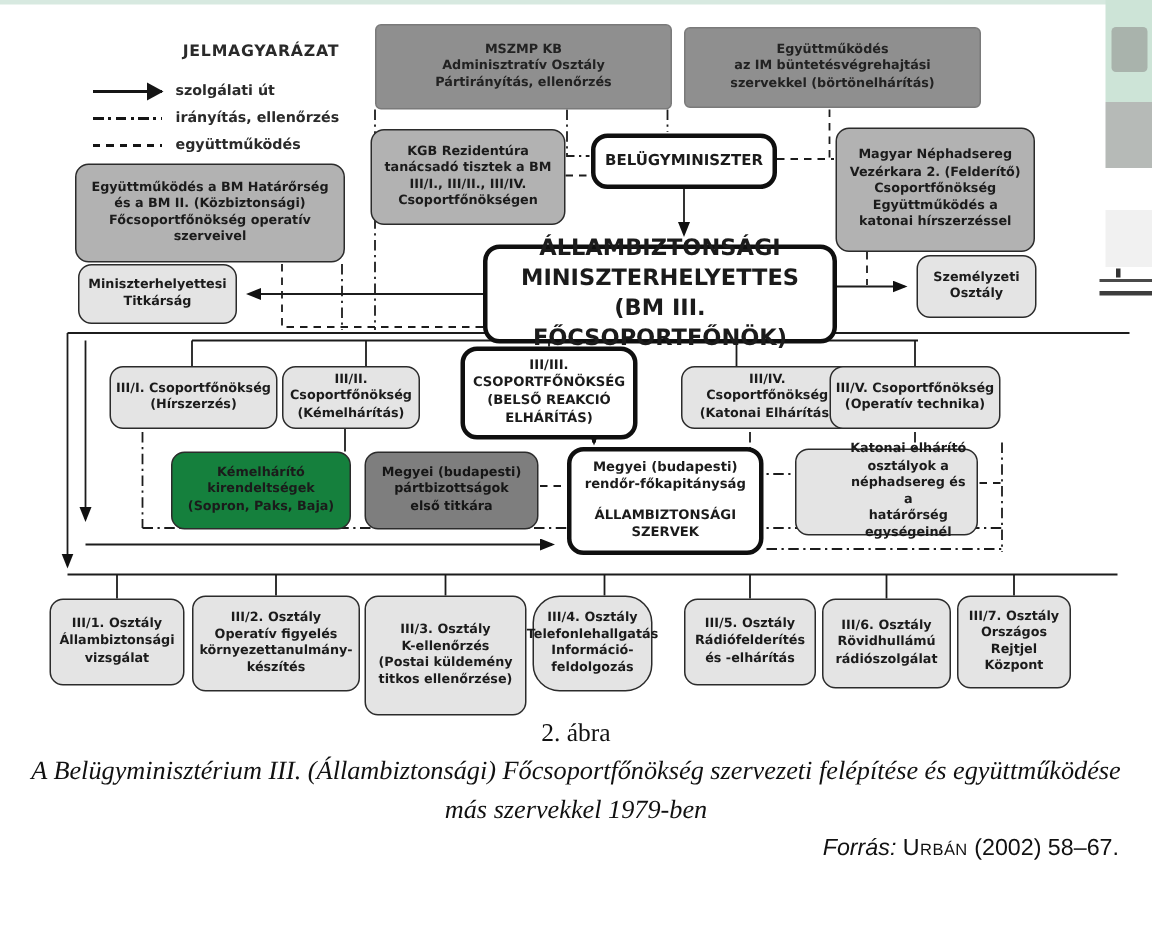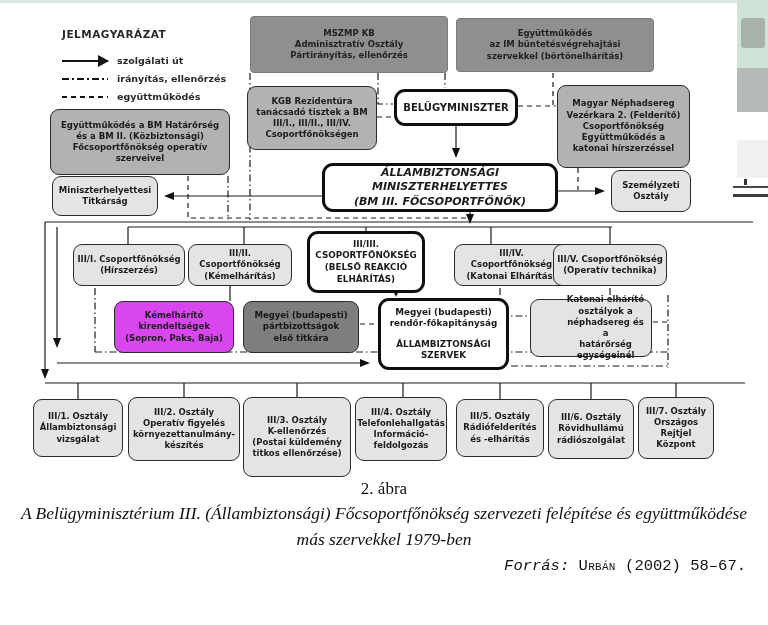--- a/index.html
+++ b/index.html
@@ -5,45 +5,45 @@
   html,body{margin:0;padding:0;background:#ffffff;}
   #page{position:relative;width:768px;height:625px;background:#ffffff;overflow:hidden;
         font-family:"DejaVu Sans","Liberation Sans",sans-serif;}
   
   .box{position:absolute;box-sizing:border-box;display:flex;align-items:center;justify-content:center;
        text-align:center;font-weight:700;color:#1b1b1b;font-size:8.5px;line-height:1.32;
        white-space:pre-line;padding:2px 3px;z-index:3;}
   .dark{background:#8f8f8f;border:1px solid #7a7a7a;border-radius:4px;color:#222;}
   .mid{background:#b2b2b2;border:1.6px solid #2b2b2b;border-radius:9px;}
   .light{background:#e4e4e4;border:1.6px solid #2b2b2b;border-radius:9px;}
-  .lighter{background:#d946ef;border:1.6px solid #2b2b2b;border-radius:9px;}
+  .lighter{background:#15803d;border:1.6px solid #2b2b2b;border-radius:9px;}
   .darker{background:#7e7e7e;border:1.6px solid #2b2b2b;border-radius:9px;color:#161616;}
   .white{background:#ffffff;border:3px solid #0f0f0f;border-radius:11px;}
   
   #legend{position:absolute;left:62px;top:28px;z-index:3;color:#2a2a2a;}
-  #legend .ltitle{font-size:10.5px;font-weight:700;letter-spacing:.5px;margin-bottom:14px;}
+  #legend .ltitle{font-size:10.5px;font-weight:700;letter-spacing:.5px;margin-bottom:14px;text-align:right;}
   .lrow{display:flex;align-items:center;margin-bottom:5px;height:13px;}
   .sample{width:46px;margin-right:9px;position:relative;height:13px;}
   .sample .ln{position:absolute;left:0;right:0;top:6px;height:2px;}
   .ln-solid{background:#151515;}
   .ln-dashdot{background:repeating-linear-gradient(90deg,#151515 0 7px,transparent 7px 10px,#151515 10px 12px,transparent 12px 15px);}
   .ln-dashed{background:repeating-linear-gradient(90deg,#151515 0 5px,transparent 5px 9px);}
   .sample .tri{position:absolute;right:-1px;top:1px;width:0;height:0;
        border-left:11px solid #151515;border-top:6px solid transparent;border-bottom:6px solid transparent;}
   .lrow .llabel{font-size:9.5px;font-weight:700;}
   
   #wires{position:absolute;left:0;top:0;z-index:2;}
   
   .cap{position:absolute;left:0;width:768px;text-align:center;color:#111;
        font-family:"Liberation Serif","DejaVu Serif",serif;}
   #cap-num{top:479px;font-size:17px;}
   #cap-l1{top:503px;font-size:17.5px;font-style:italic;}
   #cap-l2{top:529px;font-size:17.5px;font-style:italic;}
   #cap-src{position:absolute;top:557px;right:22px;font-size:15.5px;color:#111;
-       font-family:Liberation Mono, monospace;}
+       font-family:Liberation Sans, sans-serif;}
   #cap-src .it{font-style:italic;}
   #cap-src .sc{font-variant:small-caps;letter-spacing:.3px;}
   
   .artifact{position:absolute;z-index:1;}
   #strip-top{left:0;top:0;width:768px;height:3px;background:#d7e9e0;}
   #corner-mint{left:737px;top:0;width:31px;height:68px;background:#cde4d7;}
   #corner-mint .blob{position:absolute;left:4px;top:18px;width:24px;height:30px;background:#a9b3ac;border-radius:3px;}
   #corner-gray{left:737px;top:68px;width:31px;height:44px;background:#b6bab7;}
   #edge-light{left:737px;top:140px;width:31px;height:38px;background:#f1f1f1;}
   #edge-line1{left:733px;top:186px;width:35px;height:2px;background:#4a4a4a;}
@@ -161,28 +161,28 @@
 Vezérkara 2. (Felderítő)
 Csoportfőnökség
 Együttműködés a
 katonai hírszerzéssel</div>
   <div class="box mid" style="left:50px;top:109px;width:180px;height:66px;">Együttműködés a BM Határőrség
 és a BM II. (Közbiztonsági)
 Főcsoportfőnökség operatív
 szerveivel</div>
   <div class="box light" style="left:52px;top:176px;width:106px;height:40px;">Miniszterhelyettesi
 Titkárság</div>
-  <div class="box white" style="left:322px;top:163px;width:236px;height:49px;font-size:11px;font-style:italic;">ÁLLAMBIZTONSÁGI MINISZTERHELYETTES
+  <div class="box white" style="left:322px;top:163px;width:236px;height:66px;font-size:15px;">ÁLLAMBIZTONSÁGI MINISZTERHELYETTES
 (BM III. FŐCSOPORTFŐNÖK)</div>
   <div class="box light" style="left:611px;top:170px;width:80px;height:42px;">Személyzeti
 Osztály</div>
 
   <div class="box light" style="left:73px;top:244px;width:112px;height:42px;">III/I. Csoportfőnökség
 (Hírszerzés)</div>
-  <div class="box light" style="left:188px;top:244px;width:104px;height:42px;">III/II. Csoportfőnökség
+  <div class="box light" style="left:188px;top:244px;width:92px;height:42px;">III/II. Csoportfőnökség
 (Kémelhárítás)</div>
   <div class="box white" style="left:307px;top:231px;width:118px;height:62px;font-size:8.8px;">III/III.
 CSOPORTFŐNÖKSÉG
 (BELSŐ REAKCIÓ
 ELHÁRÍTÁS)</div>
   <div class="box light" style="left:454px;top:244px;width:115px;height:42px;">III/IV. Csoportfőnökség
 (Katonai Elhárítás)</div>
   <div class="box light" style="left:553px;top:244px;width:114px;height:42px;">III/V. Csoportfőnökség
 (Operatív technika)</div>
 
@@ -206,21 +206,21 @@
 Állambiztonsági
 vizsgálat</div>
   <div class="box light" style="left:128px;top:397px;width:112px;height:64px;">III/2. Osztály
 Operatív figyelés
 környezettanulmány-
 készítés</div>
   <div class="box light" style="left:243px;top:397px;width:108px;height:80px;">III/3. Osztály
 K-ellenőrzés
 (Postai küldemény
 titkos ellenőrzése)</div>
-  <div class="box light" style="left:355px;top:397px;width:92px;height:64px;">III/4. Osztály
+  <div class="box light" style="left:355px;top:397px;width:80px;height:64px;border-radius:18px;">III/4. Osztály
 Telefonlehallgatás
 Információ-
 feldolgozás</div>
   <div class="box light" style="left:456px;top:399px;width:88px;height:58px;">III/5. Osztály
 Rádiófelderítés
 és -elhárítás</div>
   <div class="box light" style="left:548px;top:399px;width:86px;height:60px;">III/6. Osztály
 Rövidhullámú
 rádiószolgálat</div>
   <div class="box light" style="left:638px;top:397px;width:76px;height:62px;">III/7. Osztály

